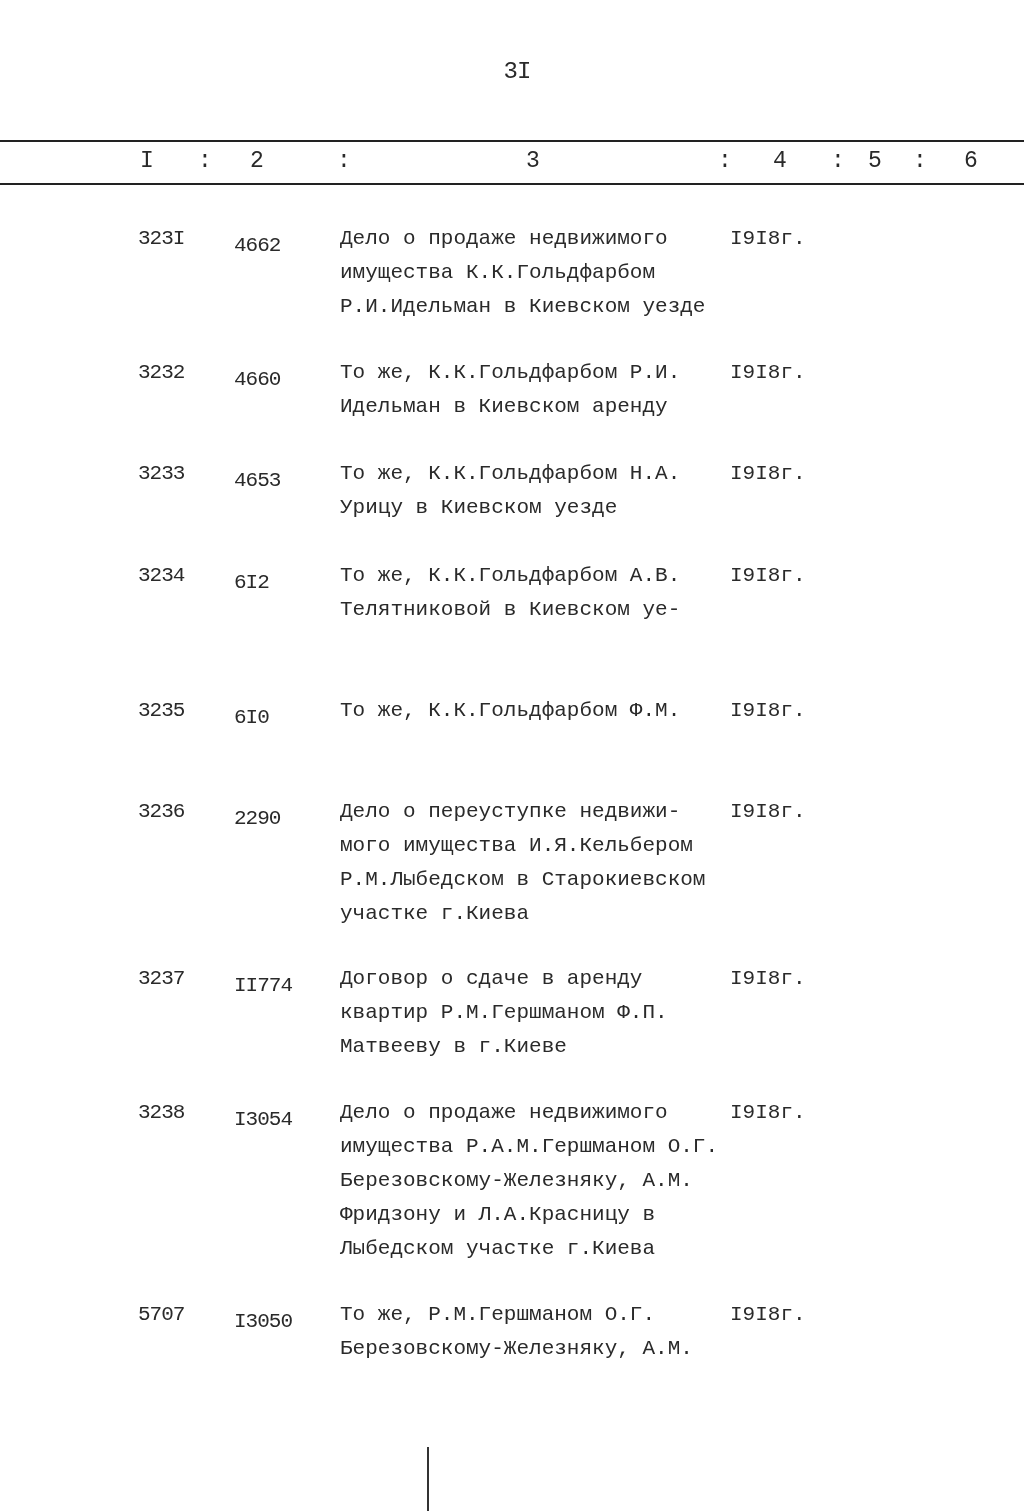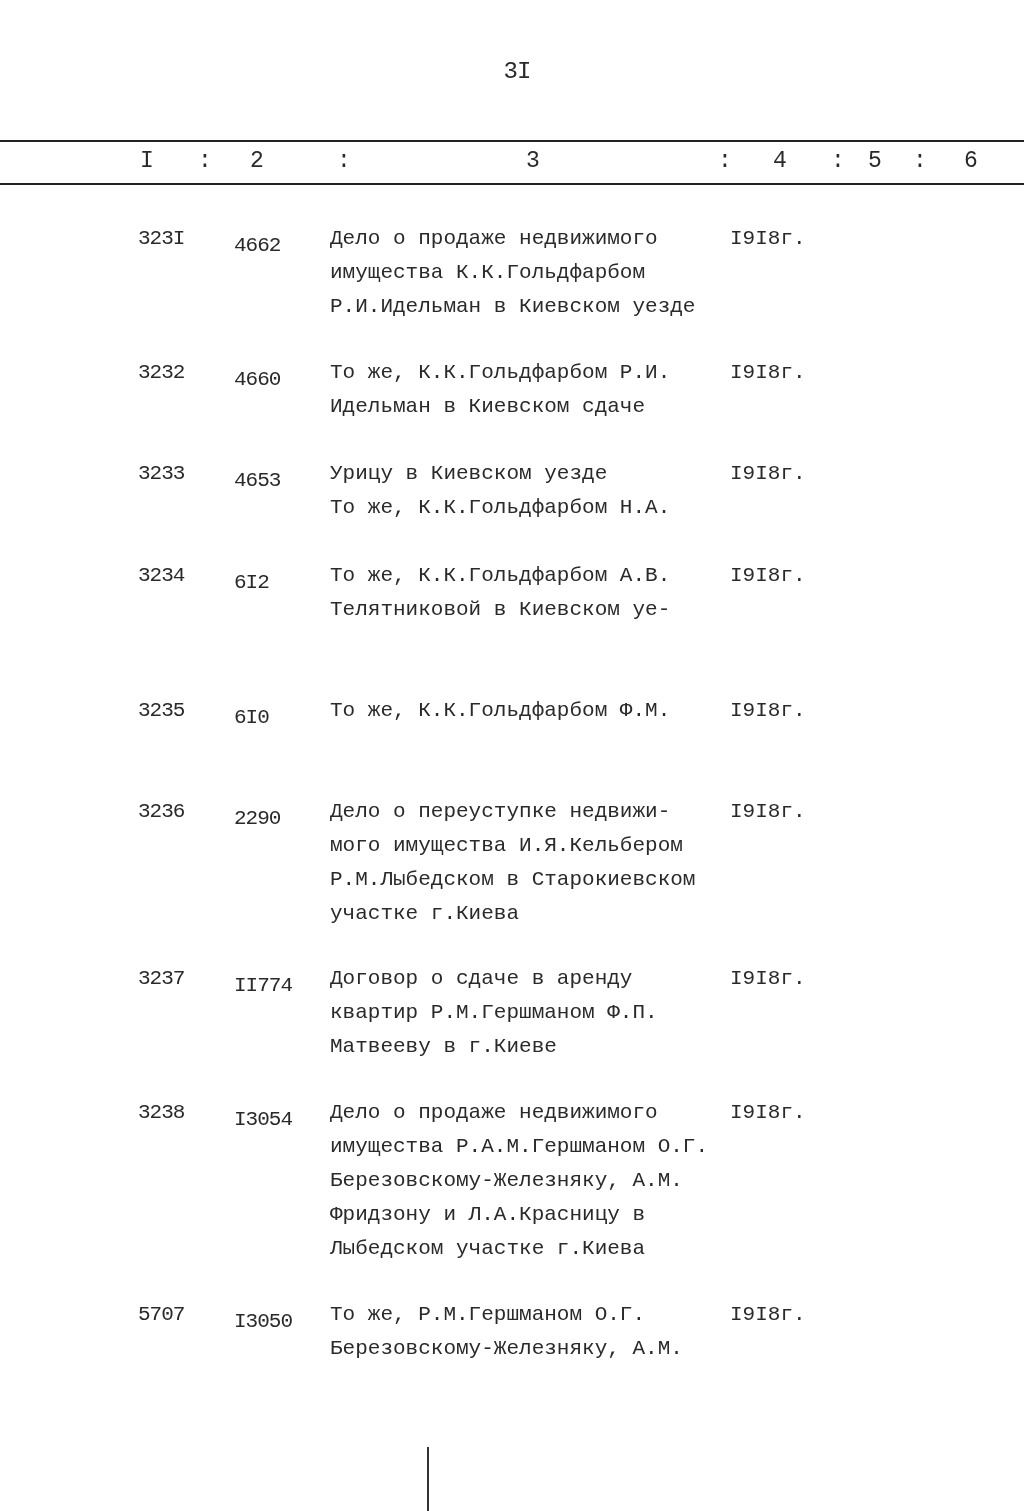--- a/index.html
+++ b/index.html
@@ -49,21 +49,21 @@
       position: absolute;
       left: 0;
       width: 1024px;
       font-size: 21px;
       line-height: 34px;
     }
     .entry .col1 { position: absolute; left: 138px; top: 0; letter-spacing: -1px; }
     .entry .col2 { position: absolute; left: 234px; top: 7px; letter-spacing: -1px; }
     .entry .col3 { position: absolute; left: 330px; top: 0; white-space: pre; }
     .entry .col4 { position: absolute; left: 730px; top: 0; }
-    .entry .col3 div { height: 34px; }
+    .entry .col3 div { height: 34px; margin-left: 10px; }
     .margin-line {
       position: absolute;
       left: 427px;
       top: 1447px;
       width: 2px;
       height: 64px;
       background: #333;
     }
   </style>
 </head>
@@ -90,27 +90,27 @@
 <div id="entries">
     <div class="entry" style="top: 222px;">
       <span class="col1">323I</span>
       <span class="col2">4662</span>
       <div class="col3"><div>Дело о продаже недвижимого</div><div>имущества К.К.Гольдфарбом</div><div>Р.И.Идельман в Киевском уезде</div></div>
       <span class="col4">I9I8г.</span>
     </div>
     <div class="entry" style="top: 356px;">
       <span class="col1">3232</span>
       <span class="col2">4660</span>
-      <div class="col3"><div>То же, К.К.Гольдфарбом Р.И.</div><div>Идельман в Киевском сдаче</div></div>
+      <div class="col3"><div>То же, К.К.Гольдфарбом Р.И.</div><div>Идельман в Киевском аренду</div></div>
       <span class="col4">I9I8г.</span>
     </div>
     <div class="entry" style="top: 457px;">
       <span class="col1">3233</span>
       <span class="col2">4653</span>
-      <div class="col3"><div>Урицу в Киевском уезде</div><div>То же, К.К.Гольдфарбом Н.А.</div></div>
+      <div class="col3"><div>То же, К.К.Гольдфарбом Н.А.</div><div>Урицу в Киевском уезде</div></div>
       <span class="col4">I9I8г.</span>
     </div>
     <div class="entry" style="top: 559px;">
       <span class="col1">3234</span>
       <span class="col2">6I2</span>
       <div class="col3"><div>То же, К.К.Гольдфарбом А.В.</div><div>Телятниковой в Киевском уе-</div></div>
       <span class="col4">I9I8г.</span>
     </div>
     <div class="entry" style="top: 694px;">
       <span class="col1">3235</span>

